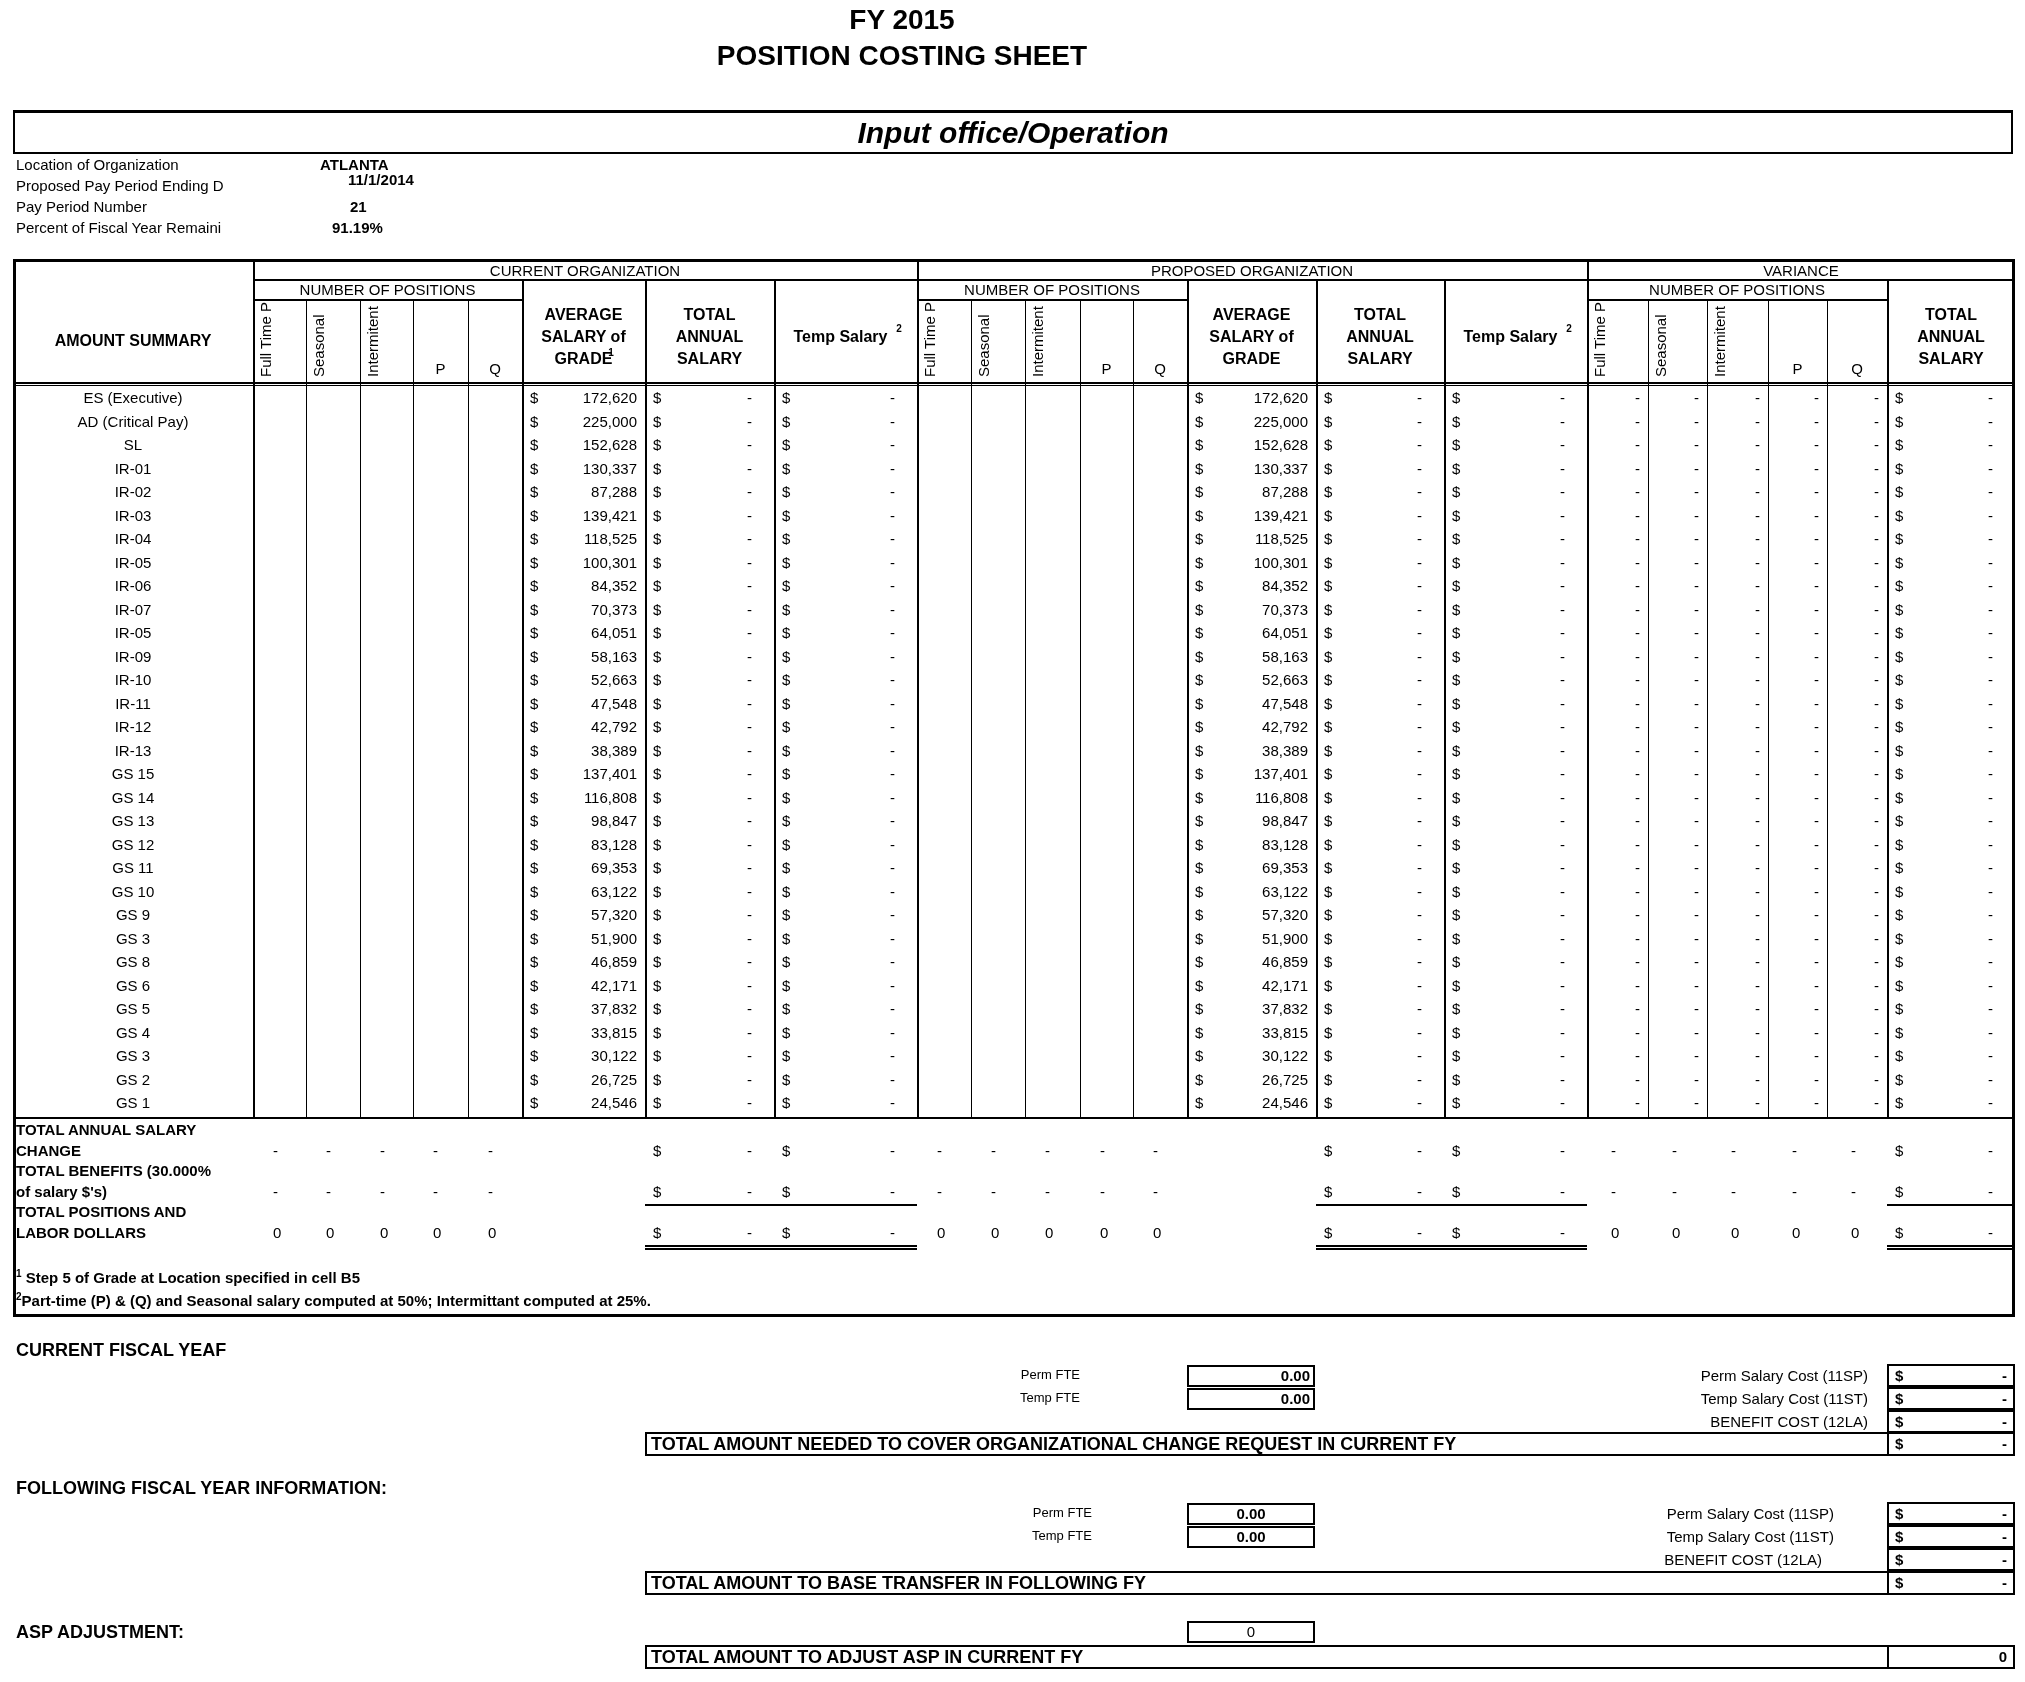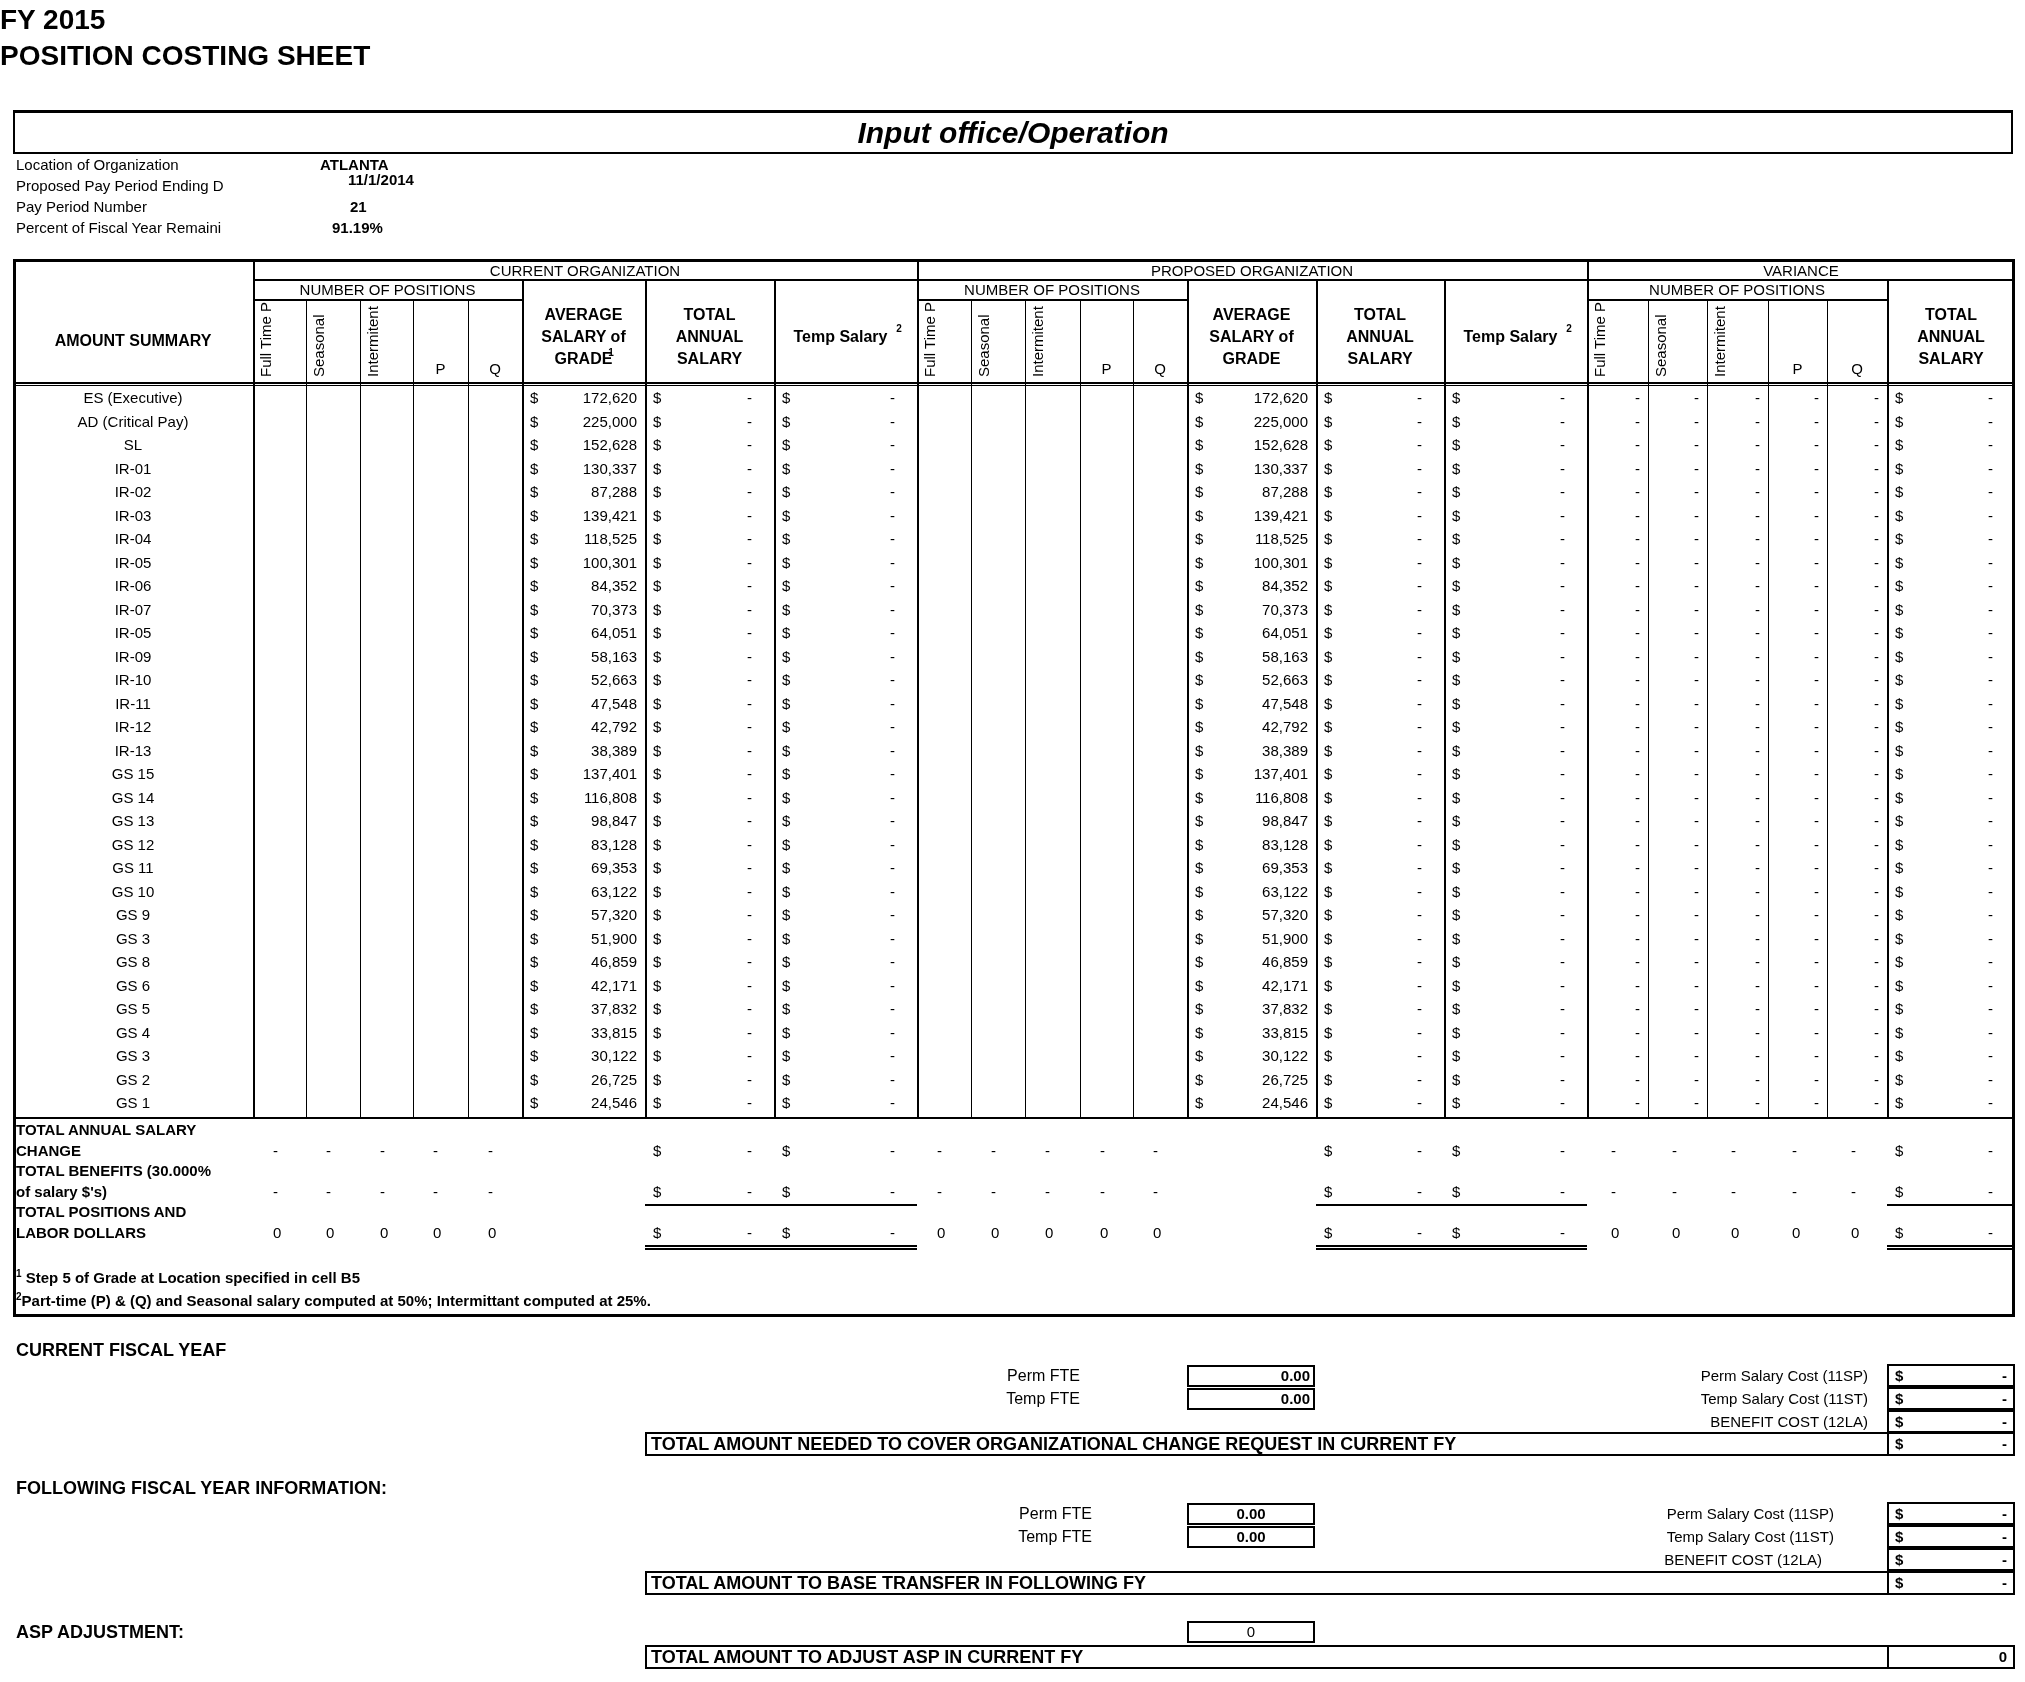--- a/index.html
+++ b/index.html
@@ -1,39 +1,39 @@
 <!DOCTYPE html>
 <html><head>
 <meta charset="utf-8">
 <style>
   html, body { margin: 0; padding: 0; background: #ffffff; }
   body { width: 2025px; height: 1682px; position: relative; overflow: hidden;
          font-family: "Liberation Sans", sans-serif; color: #000; }
   .abs { position: absolute; }
-  .title { left: 0; width: 1772px; font-weight: bold; font-size: 28px; }
+  .title { left: 16px; width: 1772px; text-align: center; font-weight: bold; font-size: 28px; }
   .input-box { left: 13px; top: 110px; width: 2000px; height: 44px; border: 2px solid #000; border-top-width: 3px;
                box-sizing: border-box; text-align: center; font-weight: bold; font-style: italic; font-size: 30px; line-height: 40px; }
   .info-label { left: 16px; font-size: 15px; }
   .info-value { font-size: 15px; font-weight: bold; }
 
   
   .tbl { left: 13px; top: 259px; width: 2002px; height: 1058px; border: 3px solid #000; box-sizing: border-box; }
   .hline { position: absolute; height: 0; border-top: 2px solid #000; }
   .vline { position: absolute; width: 0; border-left: 1.5px solid #000; }
   .hdr { position: absolute; font-weight: bold; font-size: 16px; text-align: center; line-height: 22px; }
   .vert { position: absolute; writing-mode: vertical-rl; transform: rotate(180deg); font-size: 15px; text-align: left; white-space: nowrap; overflow: hidden; }
   .cell { position: absolute; font-size: 15px; height: 23.5px; line-height: 23.5px; white-space: nowrap; }
   .grade { text-align: center; }
   .r { text-align: right; }
   .tot-label { position: absolute; font-size: 15px; font-weight: bold; line-height: 21px; }
   .foot { position: absolute; font-size: 15px; font-weight: bold; }
   sup { font-size: 10px; }
 
   .sec-label { position: absolute; font-size: 18px; font-weight: bold; }
-  .fte-label { position: absolute; font-size: 16px; text-align: right; width: 120px; }
+  .fte-label { position: absolute; font-size: 13px; text-align: right; width: 120px; }
   .fte-box { position: absolute; width: 128px; height: 22px; border: 2px solid #000; box-sizing: border-box; font-size: 15px; font-weight: bold; line-height: 18px; padding: 0 3px; }
   .cost-label { position: absolute; font-size: 15px; text-align: right; width: 320px; }
   .cost-box { position: absolute; width: 128px; height: 23px; border: 2px solid #000; box-sizing: border-box; font-size: 15px; font-weight: bold; line-height: 19px; padding: 0 6px; display: flex; justify-content: space-between; }
   .total-bar { position: absolute; height: 24px; border: 2px solid #000; box-sizing: border-box; font-size: 18px; font-weight: bold; line-height: 20px; padding-left: 4px; }
   .underline { position: absolute; border-top: 2px solid #000; }
   .dunderline { position: absolute; border-top: 5px double #000; }
 </style>
 </head>
 <body>
 

